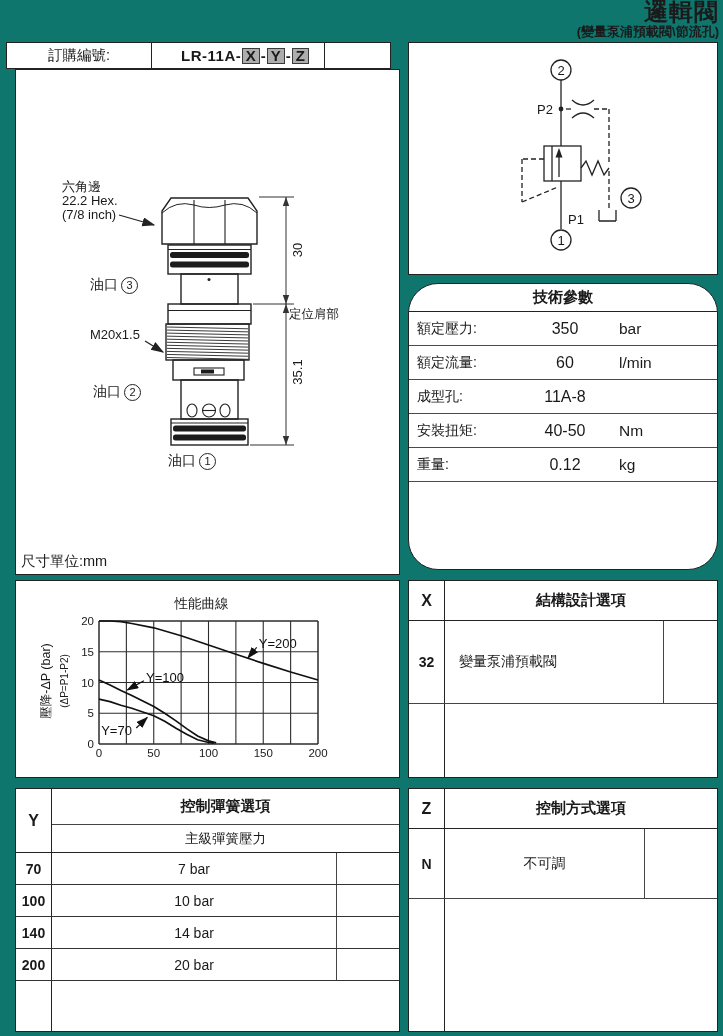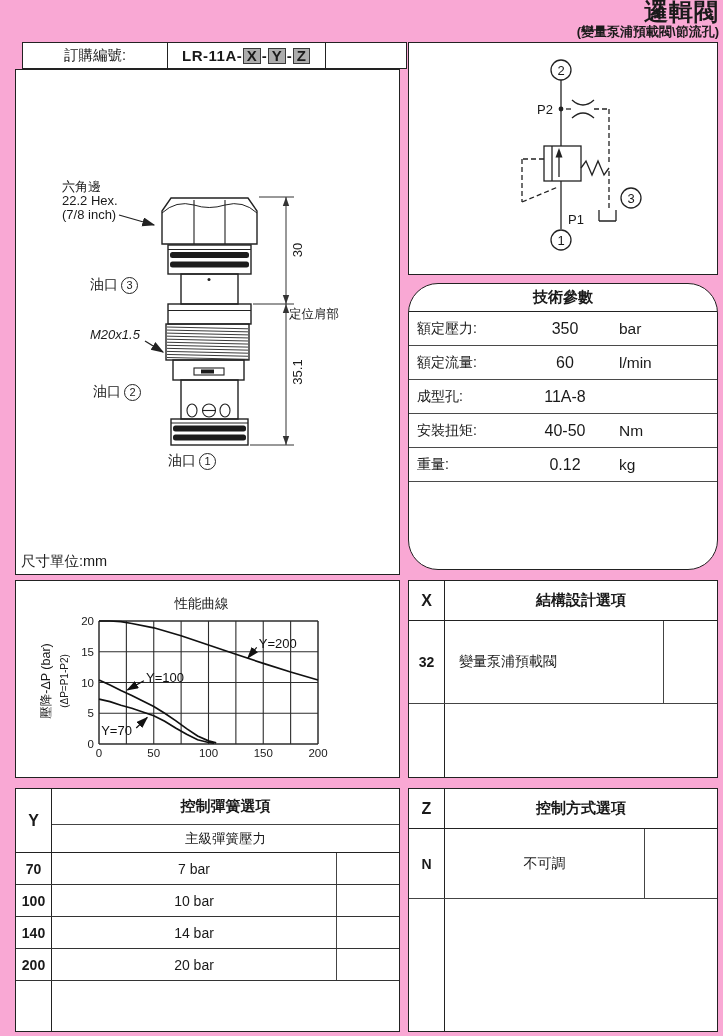--- a/index.html
+++ b/index.html
@@ -1,22 +1,22 @@
 <!DOCTYPE html>
 <html><head>
 <meta charset="utf-8">
 <style>
   html,body{margin:0;padding:0;background:#e8e8e8;}
-  #page{position:relative;width:723px;height:1036px;background:#f9a8d4;font-family:"Liberation Sans",sans-serif;color:#1a1a1a;overflow:hidden;}
+  #page{position:relative;width:723px;height:1036px;background:#0f766e;font-family:"Liberation Sans",sans-serif;color:#1a1a1a;overflow:hidden;}
   .box{position:absolute;border:1.5px solid #222;box-sizing:border-box;background:#fff;}
   
   .hdr-title{position:absolute;top:-4px;right:4px;font-size:24px;font-weight:bold;letter-spacing:1px;}
   .hdr-sub{position:absolute;top:23px;right:4px;font-size:13px;font-weight:bold;}
   
-  #order-box{left:22px;top:42px;width:385px;height:27px;display:flex;}
+  #order-box{left:6px;top:42px;width:385px;height:27px;display:flex;gap:15px;}
   #order-box .c1{width:144px;border-right:1.2px solid #222;display:flex;align-items:center;justify-content:center;font-size:14.5px;}
   #order-box .c2{width:157px;border-right:1.2px solid #222;display:flex;align-items:center;justify-content:center;font-size:15px;font-weight:bold;letter-spacing:.5px;}
   #order-box .c3{flex:1;}
   .codebox{display:inline-block;background:#adadad;border:1px solid #3a3a3a;padding:0 2.5px;margin:0 1px;line-height:14px;}
   
   #drawing-box{left:15px;top:69px;width:385px;height:506px;}
   #drawing-box svg{position:absolute;left:0;top:0;}
   .lbl{position:absolute;font-size:13px;line-height:14px;white-space:nowrap;}
   .portrow{position:absolute;display:flex;align-items:center;gap:3px;font-size:14px;white-space:nowrap;}
   .circ{display:inline-flex;width:17px;height:17px;border:1.4px solid #222;border-radius:50%;align-items:center;justify-content:center;font-size:11px;box-sizing:border-box;}
@@ -165,21 +165,21 @@
     </svg>
     <div class="lbl" style="left:46px;top:110px;">
       <div>六角邊</div>
       <div>22.2 Hex.</div>
       <div>(7/8 inch)</div>
     </div>
     <div class="portrow" style="left:74px;top:206px;">
       <span>油口</span>
       <span class="circ">3</span>
     </div>
-    <div class="lbl" style="left:74px;top:258px;font-style:italic;">M20x1.5</div>
+    <div class="lbl" style="left:74px;top:258px;">M20x1.5</div>
     <div class="portrow" style="left:77px;top:313px;">
       <span>油口</span>
       <span class="circ">2</span>
     </div>
     <div class="portrow" style="left:152px;top:382px;">
       <span>油口</span>
       <span class="circ">1</span>
     </div>
     <div class="lbl" style="left:273px;top:237px;font-size:12.5px;">定位肩部</div>
     <div class="dimlbl" style="left:281px;top:180px;">30</div>

